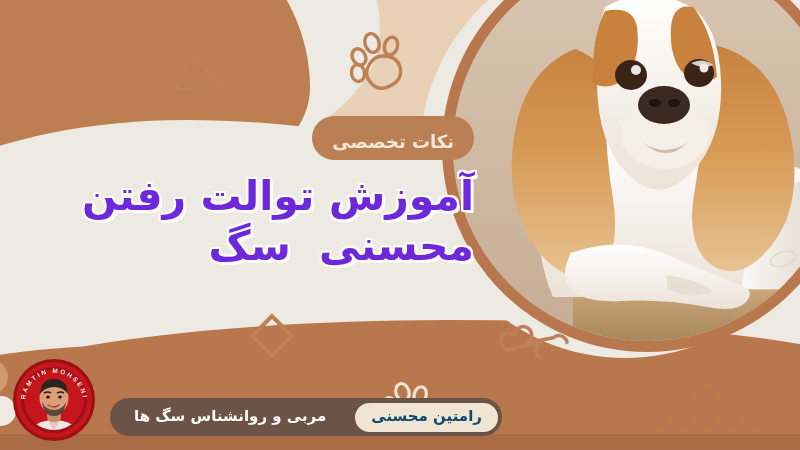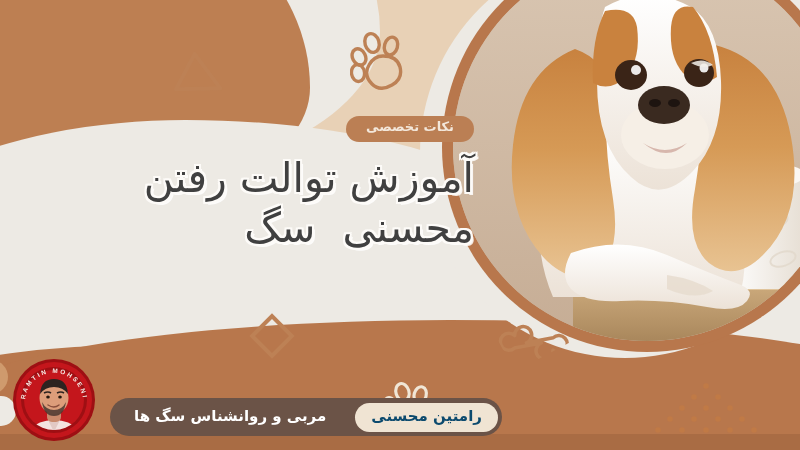--- a/index.html
+++ b/index.html
@@ -116,32 +116,32 @@
   
   .headline{
     position:absolute; right:326px; top:116px;
     width:430px;
     text-align:right; direction:rtl;
   }
   .badge{
     display:inline-block;
     background:#bb7f54;
     color:#f3e7da;
-    font-size:13px;
+    font-size:18px;
     font-weight:700;
-    padding:4px 20px 7px;
+    padding:16px 20px 7px;
     border-radius:22px;
     letter-spacing:.5px;
     line-height:1.15;
   }
   .title{
     margin-top:11px;
-    color:#404040;
+    color:#6d28d9;
     font-size:41px;
-    font-weight:400;
+    font-weight:700;
     line-height:1.22;
     letter-spacing:0px;
     text-shadow:
       2px 0 0 #fdfbf8, -2px 0 0 #fdfbf8, 0 2px 0 #fdfbf8, 0 -2px 0 #fdfbf8,
       2px 2px 0 #fdfbf8, -2px 2px 0 #fdfbf8, 2px -2px 0 #fdfbf8, -2px -2px 0 #fdfbf8,
       3px 3px 0 rgba(255,255,255,.85);
   }
   .title-l2{
     display:block;
     letter-spacing:2px;

